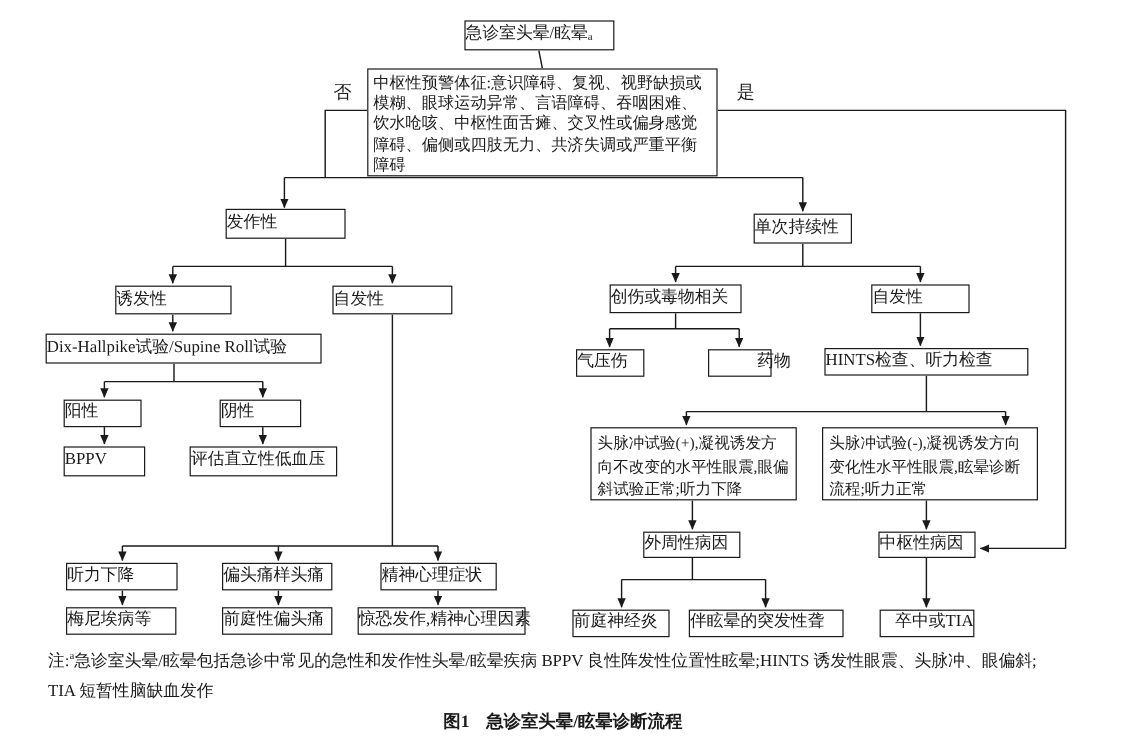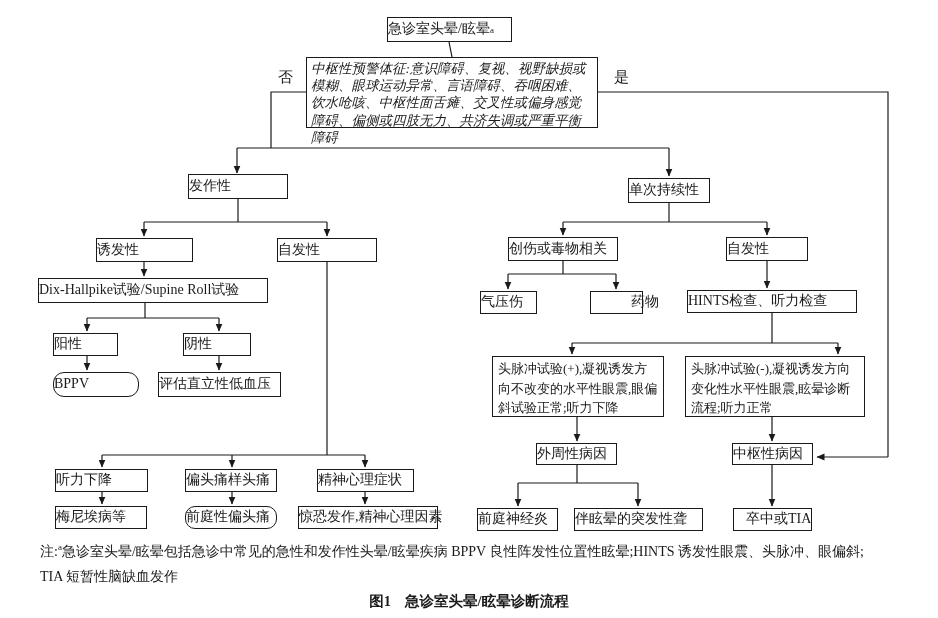--- a/index.html
+++ b/index.html
@@ -165,38 +165,38 @@
   </svg>
 
   <div class="edge-label" style="left:276px;top:68px;">否</div>
   <div class="edge-label" style="left:612px;top:68px;">是</div>
 
   <div class="node" style="left:387px;top:17px;width:125px;height:25px;">
     <span>急诊室头晕/眩晕</span>
       <sup>a</sup>
   </div>
 
-  <div class="node node--wrap node--warning" style="left:306px;top:57px;width:292px;height:71px;font-style:italic;">中枢性预警体征:意识障碍、复视、视野缺损或模糊、眼球运动异常、言语障碍、吞咽困难、饮水呛咳、中枢性面舌瘫、交叉性或偏身感觉障碍、偏侧或四肢无力、共济失调或严重平衡障碍</div>
+  <div class="node node--wrap node--warning" style="left:306px;top:57px;width:292px;height:90px;">中枢性预警体征:意识障碍、复视、视野缺损或模糊、眼球运动异常、言语障碍、吞咽困难、饮水呛咳、中枢性面舌瘫、交叉性或偏身感觉障碍、偏侧或四肢无力、共济失调或严重平衡障碍</div>
 
   <div class="node" style="left:188px;top:174px;width:100px;height:25px;">发作性</div>
   <div class="node" style="left:96px;top:238px;width:97px;height:24px;">诱发性</div>
   <div class="node" style="left:277px;top:238px;width:100px;height:24px;">自发性</div>
 
   <div class="node" style="left:38px;top:278px;width:230px;height:25px;">Dix-Hallpike试验/Supine Roll试验</div>
 
   <div class="node" style="left:53px;top:333px;width:65px;height:23px;">阳性</div>
   <div class="node" style="left:183px;top:333px;width:68px;height:23px;">阴性</div>
-  <div class="node" style="left:53px;top:372px;width:86px;height:25px;border-radius:11px;">BPPV</div>
+  <div class="node" style="left:53px;top:372px;width:68px;height:25px;">BPPV</div>
   <div class="node" style="left:158px;top:372px;width:123px;height:25px;">评估直立性低血压</div>
 
   <div class="node" style="left:55px;top:469px;width:93px;height:23px;">听力下降</div>
   <div class="node" style="left:185px;top:469px;width:92px;height:23px;">偏头痛样头痛</div>
   <div class="node" style="left:317px;top:469px;width:97px;height:23px;">精神心理症状</div>
   <div class="node" style="left:55px;top:506px;width:92px;height:23px;">梅尼埃病等</div>
-  <div class="node" style="left:185px;top:506px;width:92px;height:23px;border-radius:10px;">前庭性偏头痛</div>
+  <div class="node" style="left:185px;top:506px;width:92px;height:23px;">前庭性偏头痛</div>
   <div class="node" style="left:298px;top:506px;width:140px;height:23px;">惊恐发作,精神心理因素</div>
 
   <div class="node" style="left:628px;top:178px;width:82px;height:25px;">单次持续性</div>
   <div class="node" style="left:508px;top:237px;width:110px;height:24px;">创伤或毒物相关</div>
   <div class="node" style="left:726px;top:237px;width:82px;height:24px;">自发性</div>
 
   <div class="node" style="left:480px;top:291px;width:57px;height:23px;">气压伤</div>
   <div class="node" style="left:590px;top:291px;width:53px;height:23px;padding-left:40px;">药物</div>
   <div class="node" style="left:687px;top:290px;width:170px;height:23px;">HINTS检查、听力检查</div>
 

